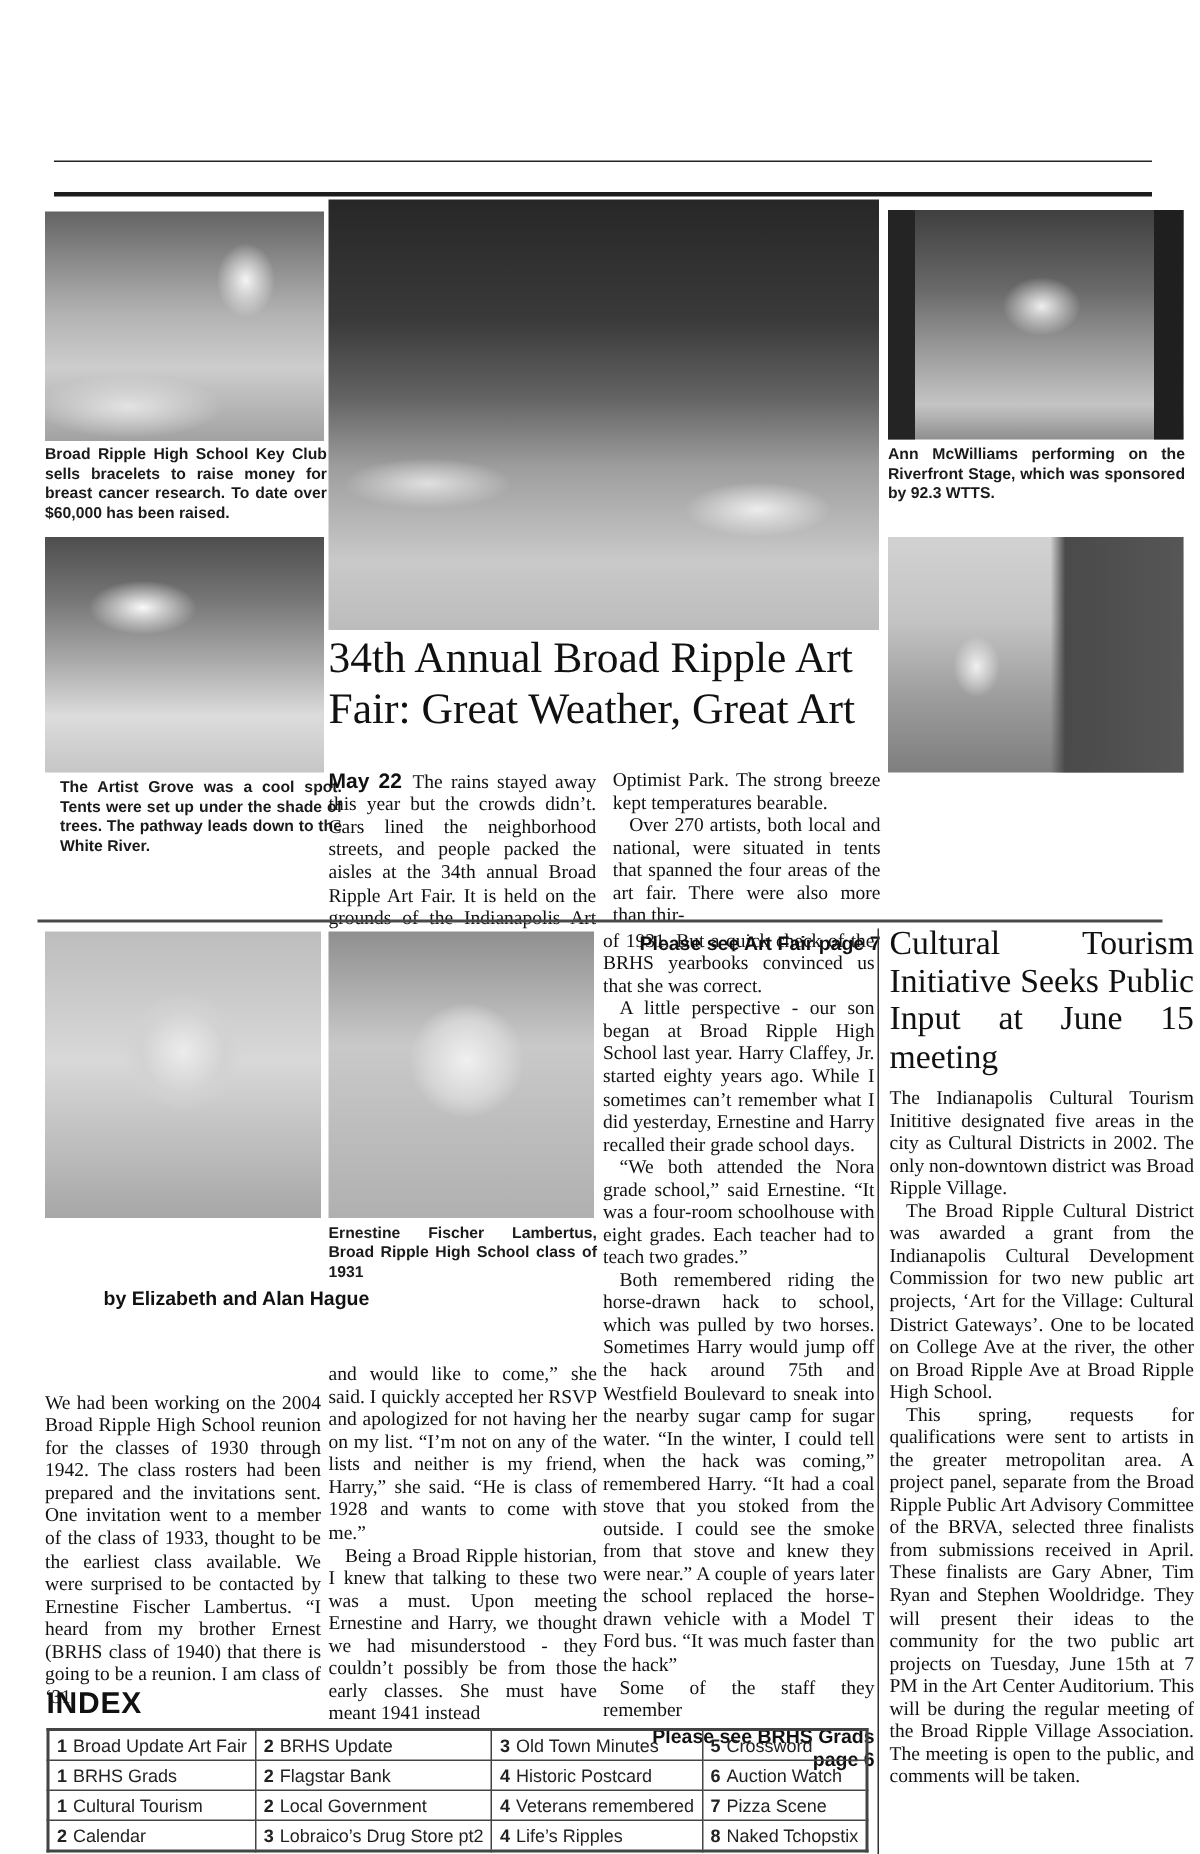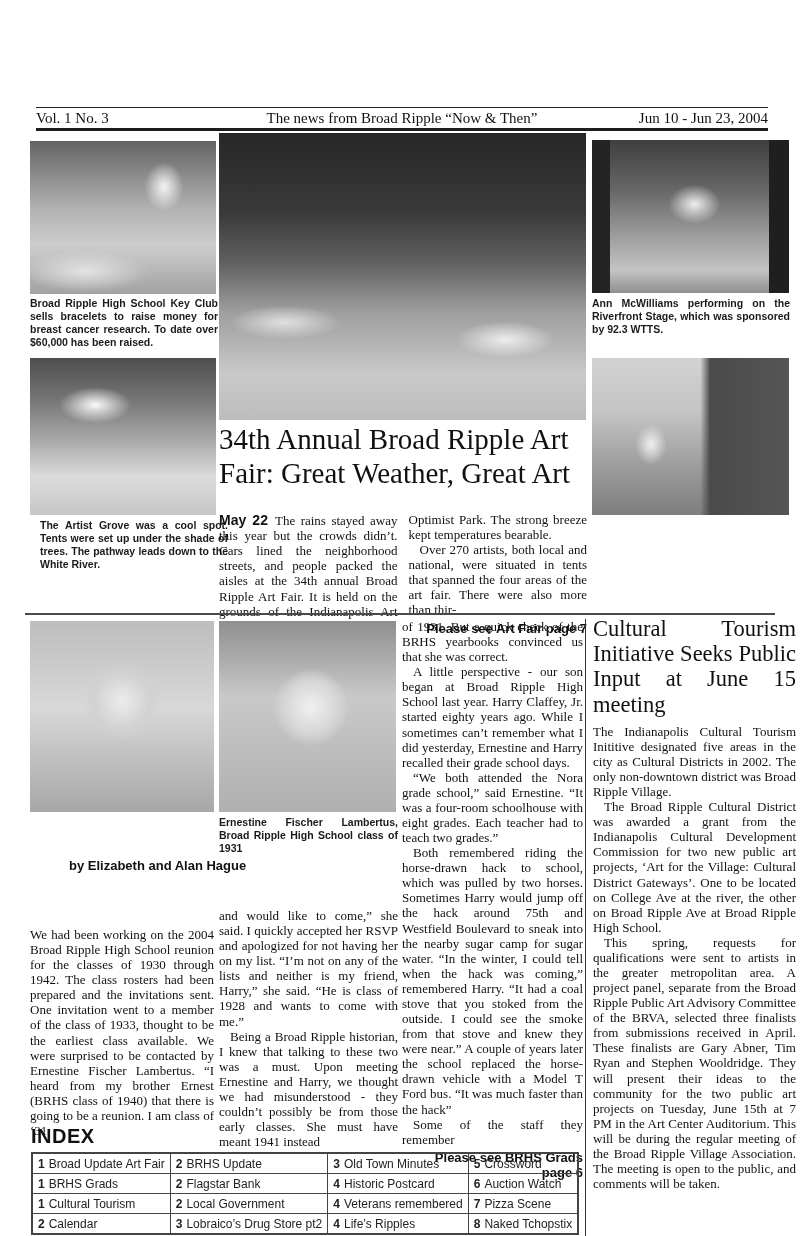--- a/index.html
+++ b/index.html
@@ -60,25 +60,20 @@
   .index-table td{border:1.5px solid #444;padding:1px 5px;height:17px;white-space:nowrap;overflow:hidden;}
   .index-table{border:2px solid #444;}
   .index-table b{margin-right:4px;}
 </style>
 </head>
 <body>
 
 <div id="page">
 
   <div class="rule-thin"></div>
-  <div class="issue-row">
-    <span>Vol. 1  No. 3</span>
-    <span class="mid">The news from Broad Ripple “Now &amp; Then”</span>
-    <span>Jun 10 - Jun 23, 2004</span>
-  </div>
   <div class="rule-thick"></div>
 
   <div class="photo" style="left:30px;top:141px;width:186px;height:153px;background:
        radial-gradient(ellipse 30px 38px at 72% 30%, #f5f5f5 0%, rgba(245,245,245,0) 65%),
        radial-gradient(ellipse 90px 30px at 30% 85%, #e3e3e3 0%, rgba(227,227,227,0) 70%),
        linear-gradient(180deg,#636363 0%,#8b8b8b 22%,#b3b3b3 45%,#cdcdcd 68%,#a2a2a2 100%);"></div>
   <div class="cap" style="left:30px;top:297px;width:188px;">Broad Ripple High School Key Club sells bracelets to raise money for breast cancer research.  To date over $60,000 has been raised.</div>
 
   <div class="photo" style="left:219px;top:133px;width:367px;height:287px;background:
        radial-gradient(ellipse 70px 26px at 78% 72%, #ededed 0%, rgba(237,237,237,0) 70%),

